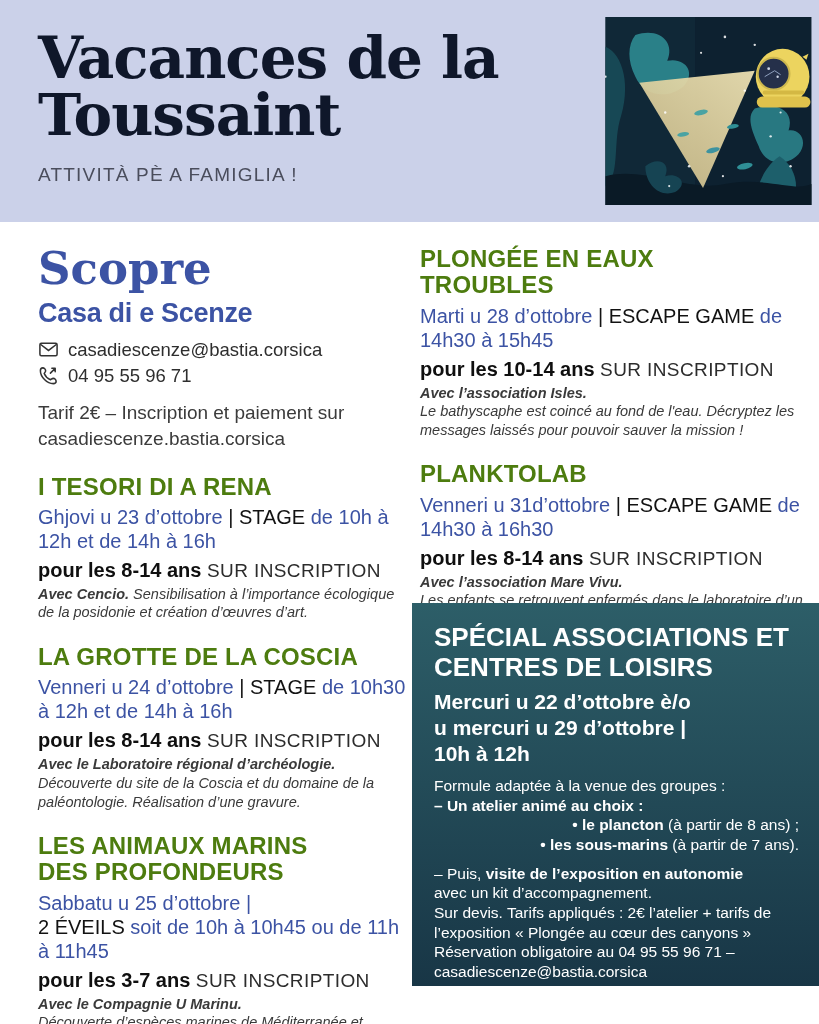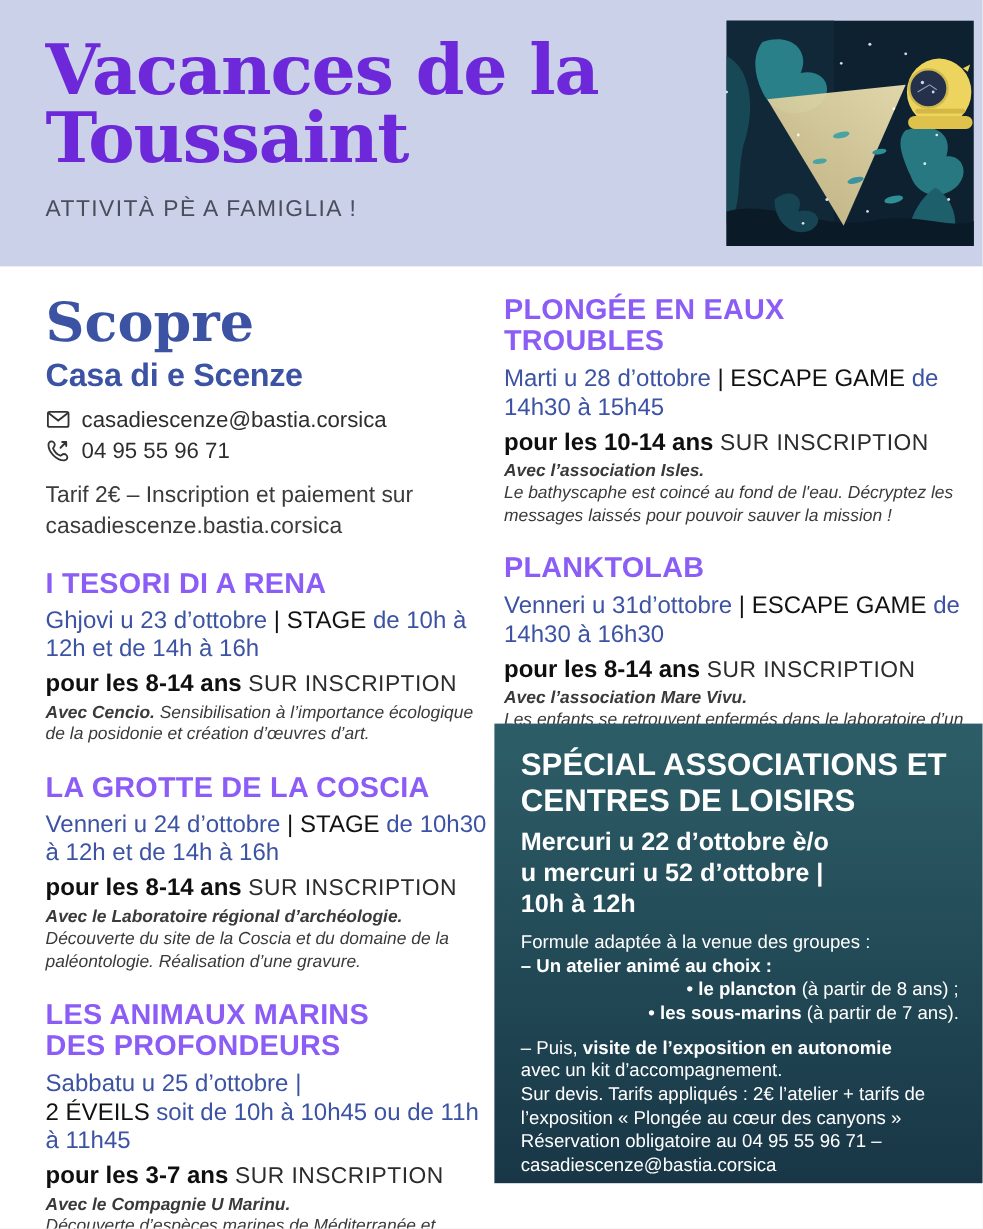--- a/index.html
+++ b/index.html
@@ -9,21 +9,21 @@
     font-family:"Liberation Sans", sans-serif;
     -webkit-font-smoothing:antialiased;
   }
   
   .header {
     position:relative; height:222px; background:#cbd1e9;
     padding:30px 0 0 38px; box-sizing:border-box;
   }
   .main-title {
     font-family:"DejaVu Serif", serif; font-weight:700;
-    font-size:58px; line-height:0.98; color:#6d28d9; letter-spacing:-1px;
+    font-size:58px; line-height:0.98; color:#0f172a; letter-spacing:-1px;
     white-space:pre-line;
   }
   .subtitle {
     margin-top:20px; font-size:19px; letter-spacing:1.2px;
     color:#4a4d5c; font-weight:400;
   }
   .illu {
     position:absolute; top:17px; right:7px; width:207px; height:188px;
     display:block;
   }
@@ -49,21 +49,21 @@
   .cicon { width:21px; height:21px; flex:0 0 auto; }
   .tariff {
     margin-top:13px; font-size:19px; color:#3b3b3b;
     line-height:1.35; width:358px;
   }
 
   
   .event { margin-top:22px; }
   .col-right .event:first-child { margin-top:0; }
   .event-title {
-    font-size:24px; font-weight:700; color:#8b5cf6;
+    font-size:24px; font-weight:700; color:#4d7c0f;
     line-height:1.1; letter-spacing:0.2px; white-space:pre-line;
   }
   .event-date {
     margin-top:5px; font-size:20px; font-weight:400;
     color:#3c53a4; line-height:1.2;
   }
   .event-ages { margin-top:6px; font-size:20px; font-weight:700; color:#0f0f0f; }
   .event-body { margin-top:3px; font-size:14.5px; line-height:1.28; color:#3a3a3a; }
   .event-body p { margin:0;font-style:italic; }
 
@@ -236,21 +236,21 @@
           <p><span class="sg-r">Les enfants se retrouvent enfermés dans le laboratoire d’un scientifique qui étudie le plancton. Pour s’échapper, ils devront résoudre une série d’énigmes ludiques !</span></p>
         </div>
       </div>
 
     </div>
   </div>
 
   <div class="special">
     <div class="special-title"><span class="sg-strong">SPÉCIAL ASSOCIATIONS
 ET CENTRES DE LOISIRS</span></div>
-    <div class="special-date"><span class="sg-strong">Mercuri u 22 d’ottobre è/o</span><br><span class="sg-strong">u mercuri u 52 d’ottobre |</span><br><span class="sg-strong">10h à 12h</span></div>
+    <div class="special-date"><span class="sg-strong">Mercuri u 22 d’ottobre è/o</span><br><span class="sg-strong">u mercuri u 29 d’ottobre |</span><br><span class="sg-strong">10h à 12h</span></div>
     <div class="special-body">
       <p class="ln"><span class="sg-r">Formule adaptée à la venue des groupes :</span></p>
       <p class="ln"><span class="sg-b">– Un atelier animé au choix :</span></p>
       <p class="ln bullet"><span class="sg-b">•  </span><span class="sg-b">le plancton</span><span class="sg-r"> (à partir de 8 ans) ;</span></p>
       <p class="ln bullet"><span class="sg-b">•  </span><span class="sg-b">les sous-marins</span><span class="sg-r"> (à partir de 7 ans).</span></p>
       <p class="ln puis"><span class="sg-r">– Puis, </span><span class="sg-b">visite de l’exposition en autonomie</span><br><span class="sg-r">avec un kit d’accompagnement.</span><br><span class="sg-r">Sur devis. Tarifs appliqués : 2€ l’atelier + tarifs de l’exposition « Plongée au cœur des canyons »</span><br><span class="sg-r">Réservation obligatoire au 04 95 55 96 71 –</span><br><span class="sg-r">casadiescenze@bastia.corsica</span></p>
     </div>
   </div>
 
 </div>

